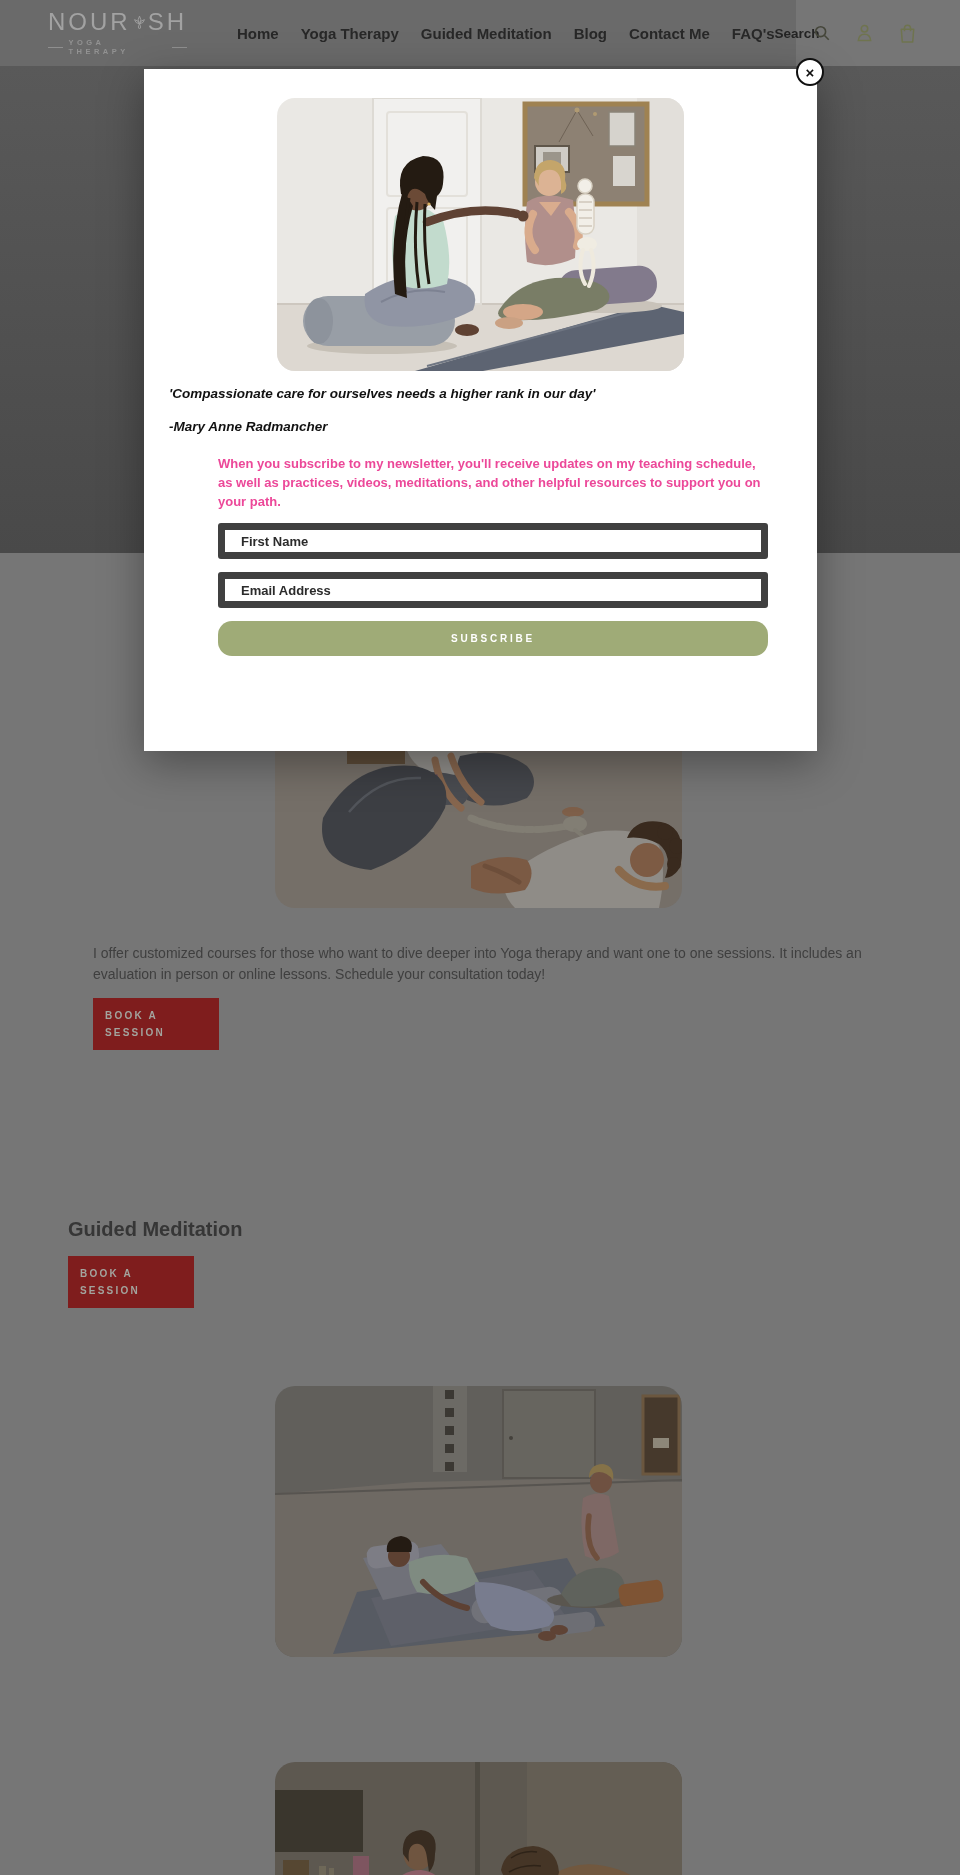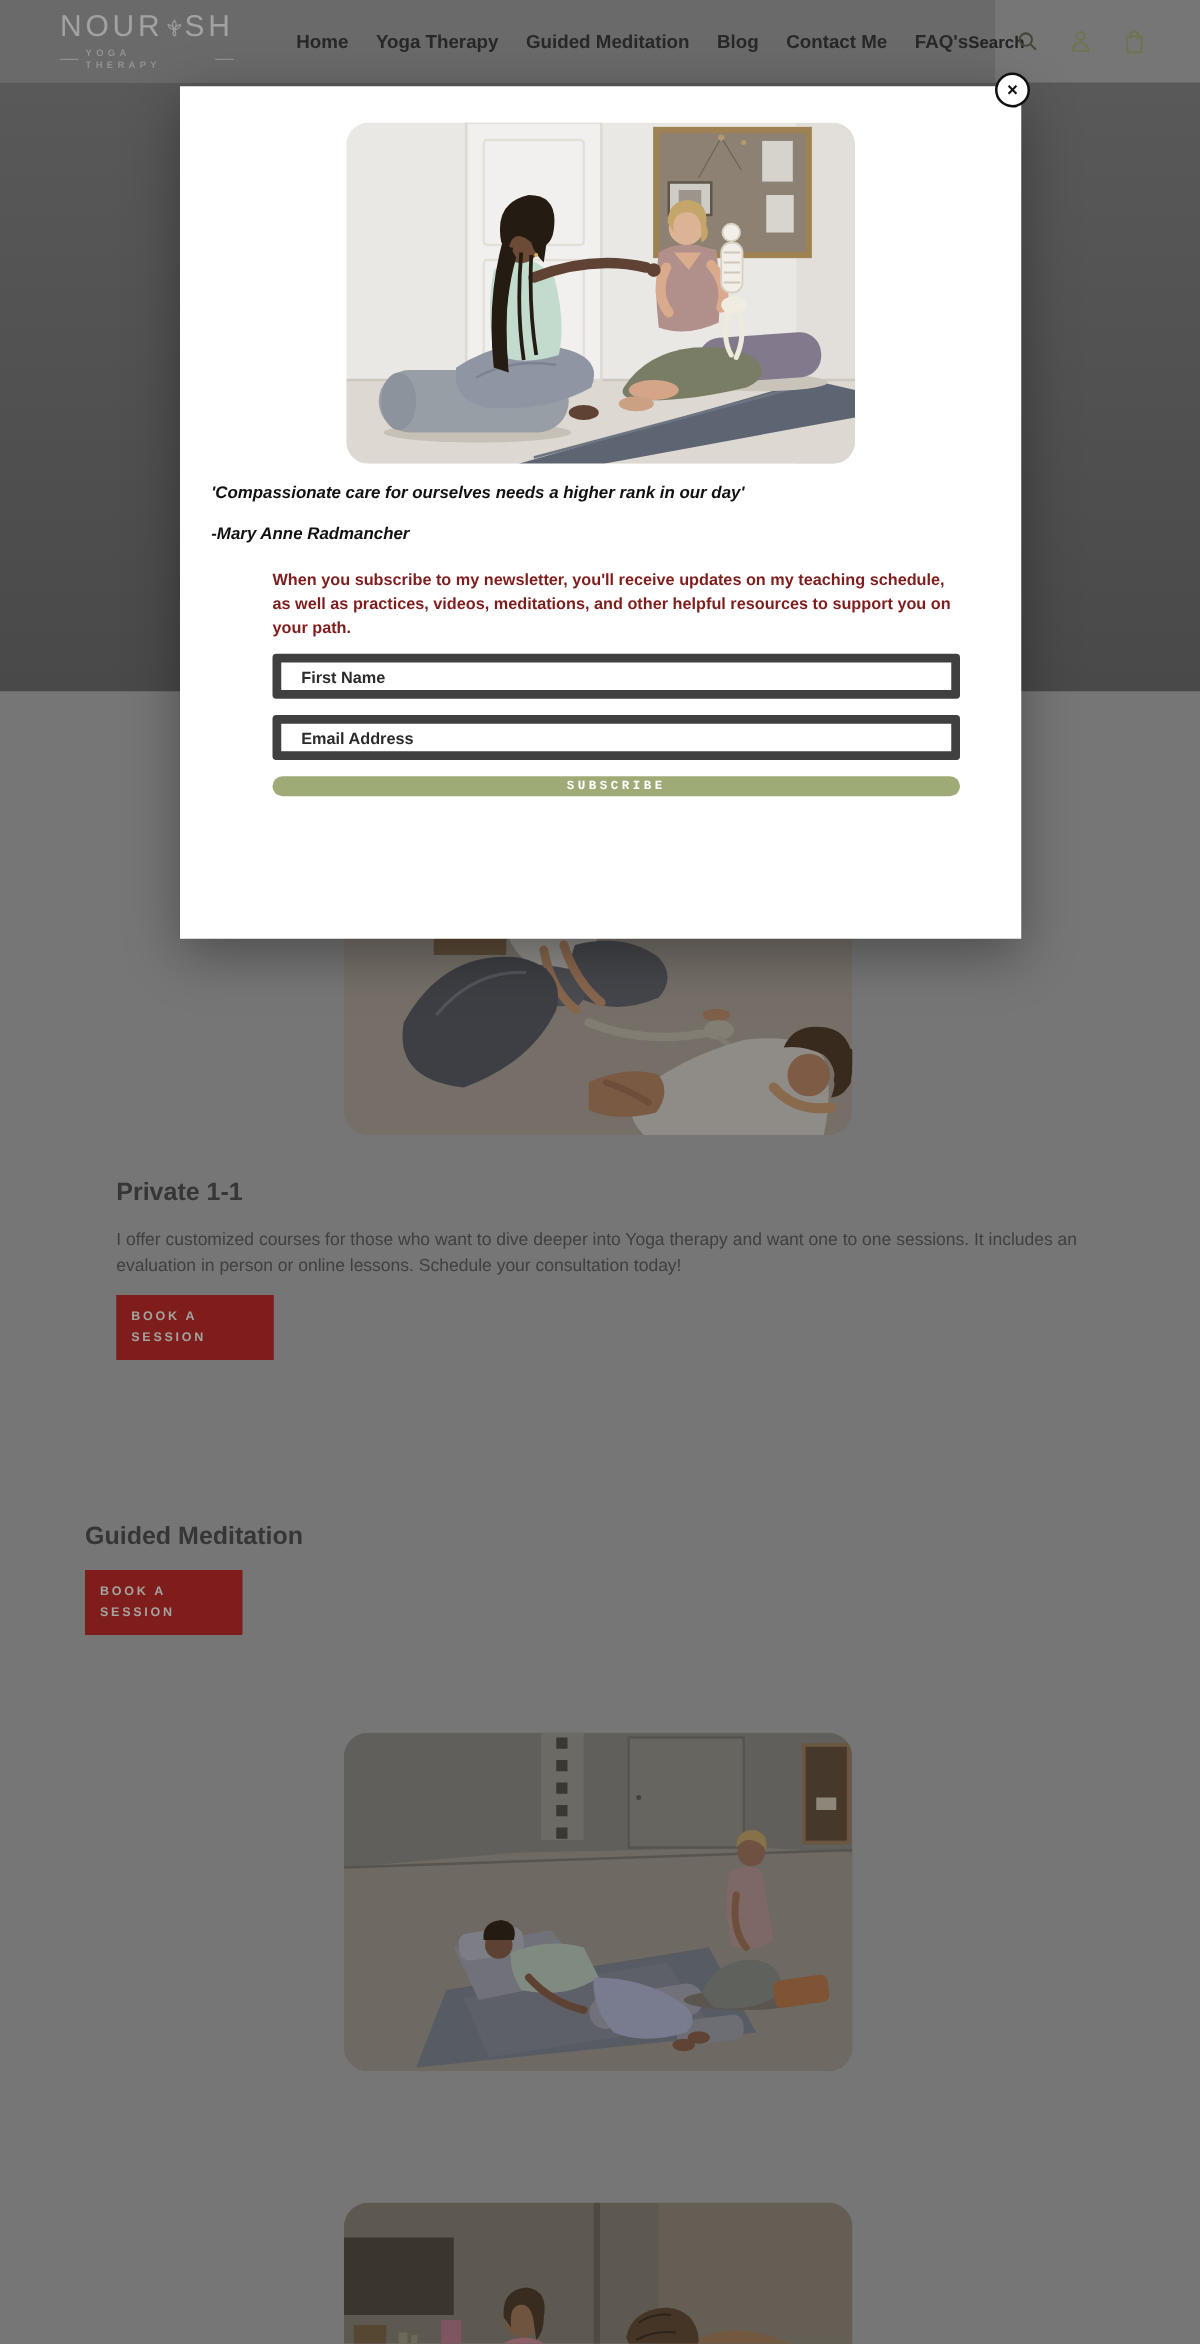--- a/index.html
+++ b/index.html
@@ -48,28 +48,28 @@
   
   .scrim { position:absolute; inset:0; z-index:10; background:transparent; }
 
   
   .modal { position:absolute; left:144px; top:69px; width:673px; height:682px; background:#ffffff;
            z-index:20; box-shadow:0 12px 40px rgba(0,0,0,0.35); }
   .modal-photo { margin:29px auto 0; width:407px; height:273px; border-radius:18px; overflow:hidden; }
   .modal-photo svg { display:block; width:100%; height:100%; }
   .m-quote { margin:15px 0 0 25px; font-size:13.5px; font-weight:700; font-style:italic; color:#111; }
   .m-attr  { margin:18px 0 0 25px; font-size:13.5px; font-weight:700; font-style:italic; color:#111; }
-  .m-intro { margin:20px 0 0 74px; width:549px; font-size:13px; font-weight:700; line-height:1.47; color:#7f1d1d; }
+  .m-intro { margin:20px 0 0 74px; width:549px; font-size:13px; font-weight:700; line-height:1.47; color:#ec4899; }
   .m-form  { margin:12px 0 0 74px; width:550px; }
   .m-input { display:block; width:100%; height:36px; border:7px solid #404040; border-radius:3px;
              padding:0 16px; font-family:inherit; font-size:13px; font-weight:600; color:#222; margin-bottom:13px;
              background:#fff; }
   .m-input::placeholder { color:#2b2b2b; opacity:1; }
-  .m-submit { display:block; width:100%; height:16px; margin-top:1px; border:none; border-radius:14px; cursor:pointer;
-              background:#9fab77; color:#ffffff; font-family:Liberation Mono, monospace; font-size:10px; font-weight:700; letter-spacing:2.8px; }
+  .m-submit { display:block; width:100%; height:35px; margin-top:1px; border:none; border-radius:14px; cursor:pointer;
+              background:#9fab77; color:#ffffff; font-family:Liberation Sans, sans-serif; font-size:10px; font-weight:700; letter-spacing:2.8px; }
   .modal-close { position:absolute; left:796px; top:58px; width:28px; height:28px; border-radius:50%;
                  background:#ffffff; border:2px solid #101010; z-index:22; cursor:pointer;
                  display:flex; align-items:center; justify-content:center;
                  font-size:15px; font-weight:700; color:#101010; line-height:1; }
 </style>
 </head>
 <body>
 
 <div class="page">
 
@@ -153,21 +153,20 @@
       <path d="M344,310 Q362,330 390,326" stroke="#8a6a4c" stroke-width="8" fill="none" stroke-linecap="round"></path>
       <circle cx="372" cy="300" r="17" fill="#7d5b44"></circle>
       <path d="M352,278 Q360,258 386,262 Q407,266 407,292 Q407,316 390,318 Q398,296 384,284 Q368,276 352,278 Z" fill="#392a1e"></path>
       <circle cx="390" cy="272" r="8" fill="#392a1e"></circle>
         <circle cx="402" cy="286" r="8" fill="#392a1e"></circle>
         <circle cx="399" cy="304" r="7" fill="#392a1e"></circle>
     </svg>
   </div>
 
   <section class="section section-private">
-    <h2>Private 1-1</h2>
     <p>I offer customized courses for those who want to dive deeper into Yoga therapy and want one to one sessions. It includes an evaluation in person or online lessons. Schedule your consultation today!</p>
     <button class="cta-btn">BOOK A SESSION</button>
   </section>
 
   <section class="section section-meditation">
     <h2>Guided Meditation</h2>
     <button class="cta-btn">BOOK A SESSION</button>
   </section>
 
   <div class="photo photo-2">

